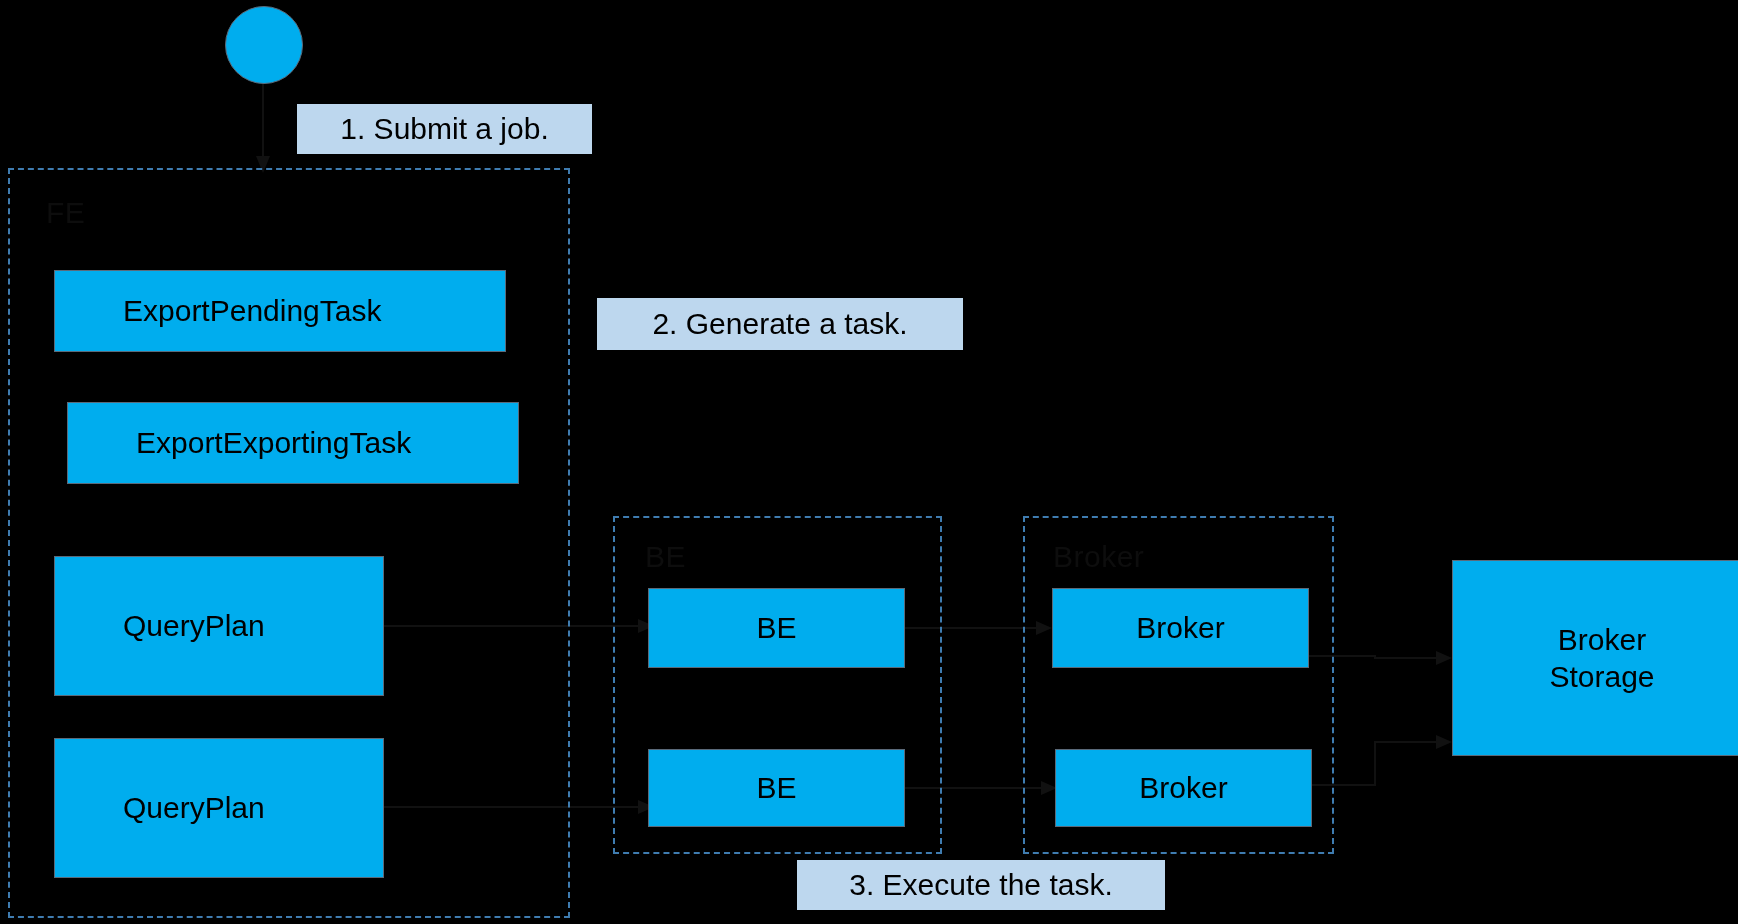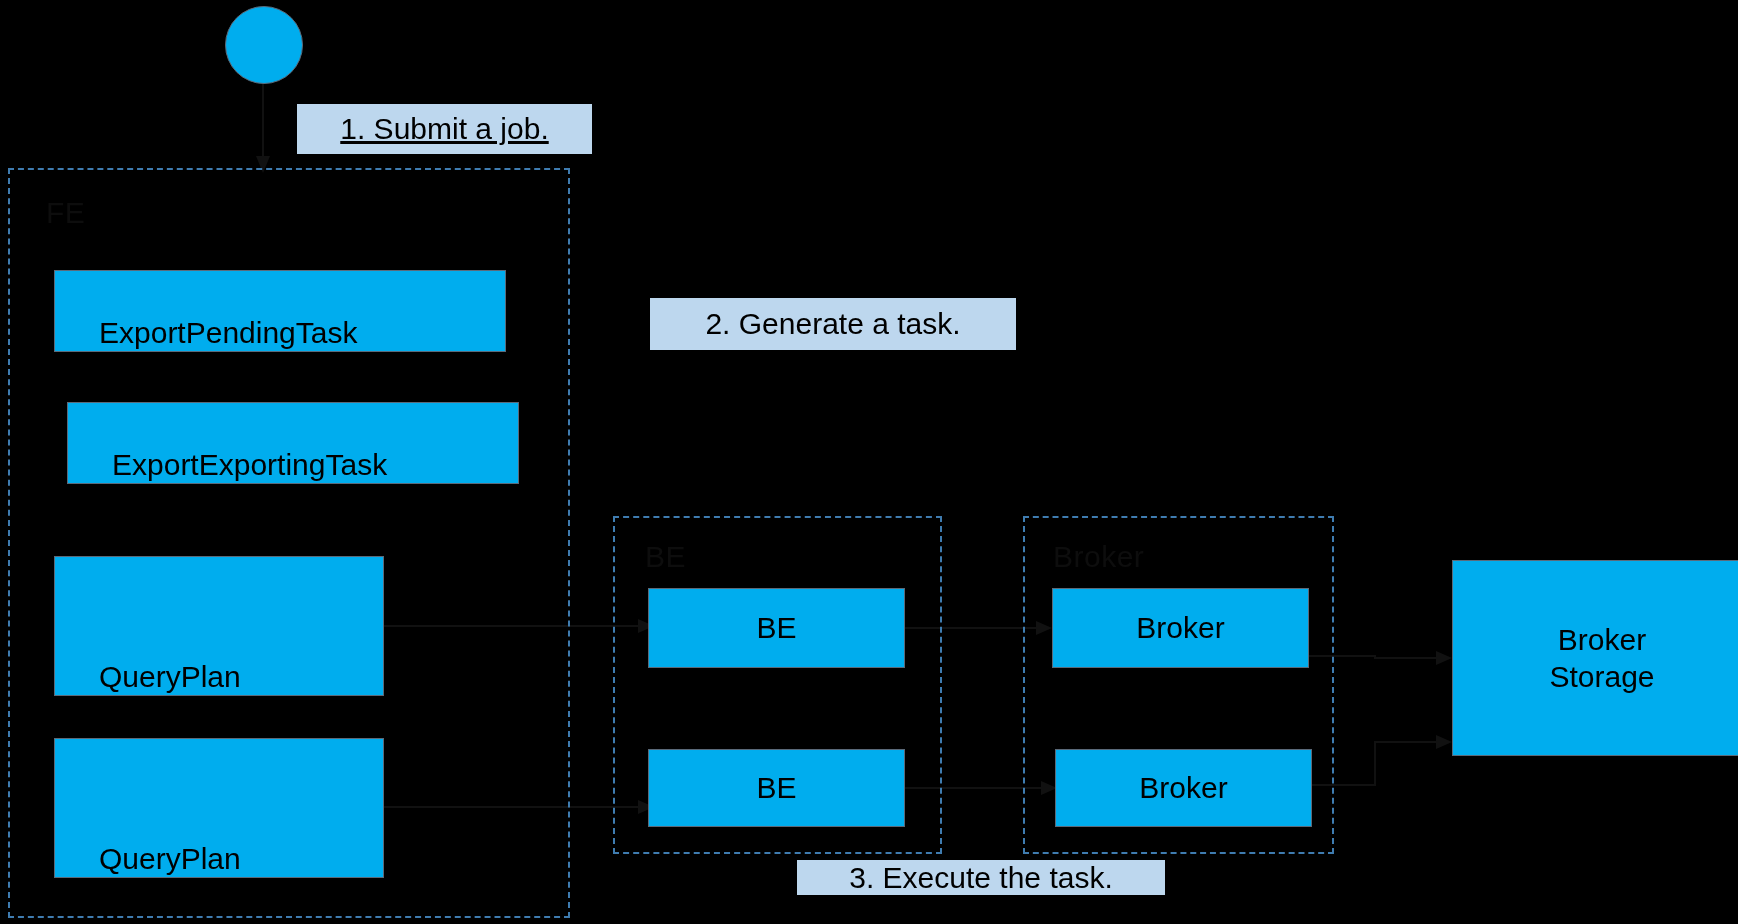--- a/index.html
+++ b/index.html
@@ -42,22 +42,21 @@
     display: flex;
     align-items: center;
     justify-content: center;
     text-align: center;
     font-size: 30px;
     line-height: 1.25;
     white-space: pre-line;
   }
   .node.left-align {
     justify-content: flex-start;
-    padding-left: 44px;
-    align-items: flex-end;
+    padding-left: 68px;
   }
 
   
   .client-circle {
     position: absolute;
     background: #00ADEE;
     border: 1px solid #5b6a7a;
     border-radius: 50%;
     box-sizing: border-box;
   }
@@ -166,25 +165,25 @@
 
   <div class="node" style="left:1055px; top:749px; width:257px; height:78px;">
     <span>Broker</span>
   </div>
 
   <div class="node" style="left:1452px; top:560px; width:300px; height:196px;">
     <span>Broker
 Storage</span>
   </div>
 
-  <div class="annot" style="left:297px; top:104px; width:295px; height:50px;text-decoration:underline;">
+  <div class="annot" style="left:297px; top:104px; width:295px; height:50px;">
     <span>1. Submit a job.</span>
   </div>
 
-  <div class="annot" style="left:650px; top:298px; width:366px; height:52px;">
+  <div class="annot" style="left:597px; top:298px; width:366px; height:52px;">
     <span>2. Generate a task.</span>
   </div>
 
-  <div class="annot" style="left:797px; top:860px; width:368px; height:35px;">
+  <div class="annot" style="left:797px; top:860px; width:368px; height:50px;">
     <span>3. Execute the task.</span>
   </div>
 
 </div>
 
 </body></html>

